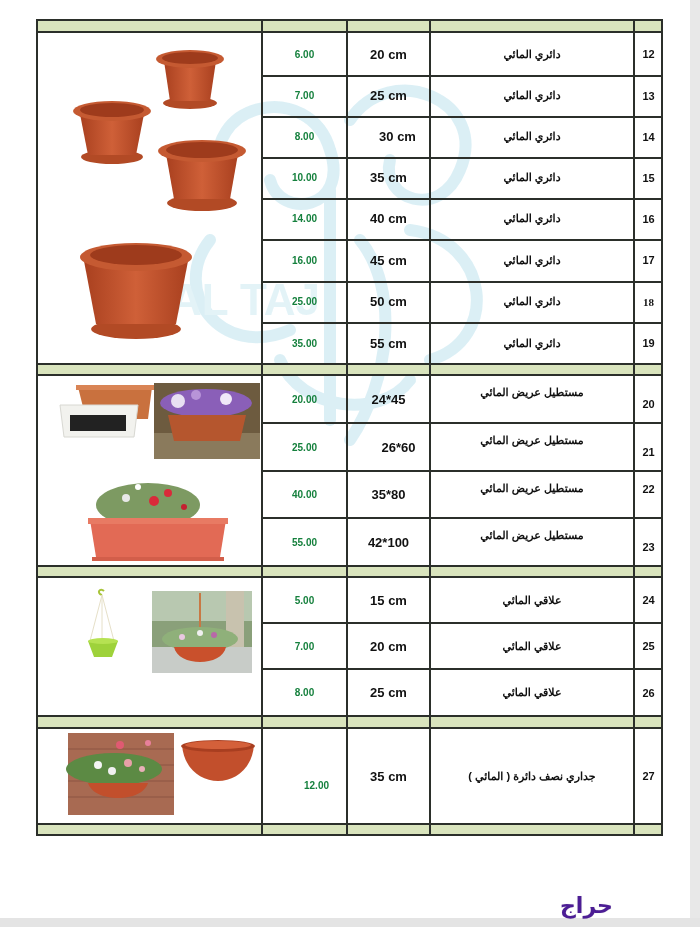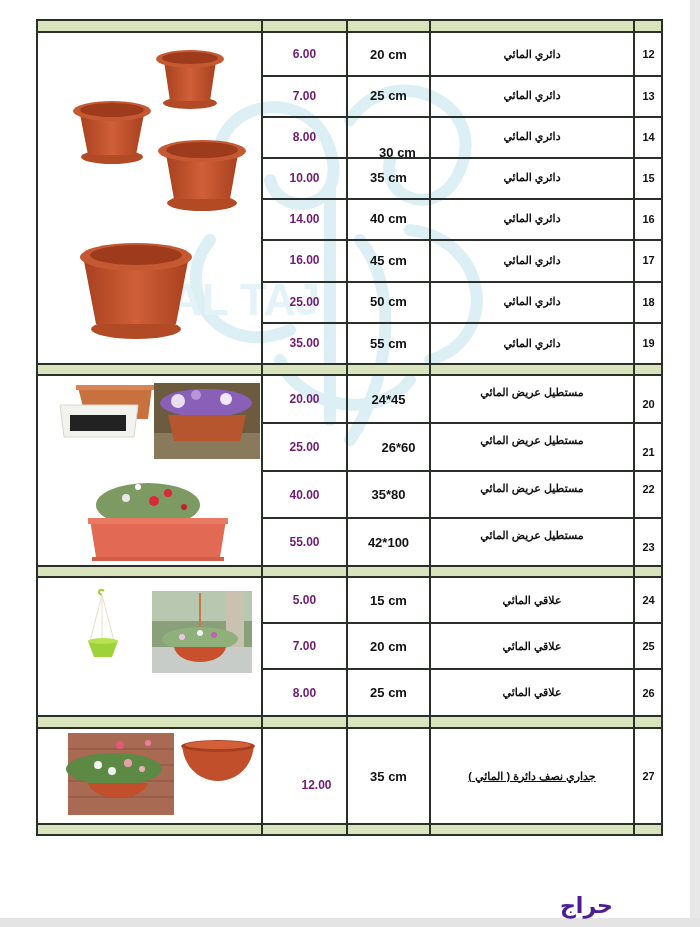--- a/index.html
+++ b/index.html
@@ -22,21 +22,21 @@
 
   .tbl { position: absolute; left: 36px; top: 19px; width: 627px; }
   .hline { position: absolute; left: 0; width: 627px; height: 2px; background: #2b2f2a; }
   .band { position: absolute; left: 0; width: 627px; background: #d9e4bd; }
   .vline { position: absolute; width: 2px; background: #2b2f2a; }
 
   .cell {
     position: absolute; display: flex; align-items: center; justify-content: center;
     box-sizing: border-box; font-size: 12px; color: #111;
   }
-  .price { color: #701a75; font-weight: bold; font-size: 12px; }
+  .price { color: #15803d; font-weight: bold; font-size: 10px; }
   .size  { color: #111; font-weight: bold; font-size: 13px; }
   .name  { color: #111; font-size: 11px; font-weight: bold; direction: rtl; }
   .name.top { align-items: flex-start; padding-top: 10px; }
   .num   { color: #111; font-size: 11px; font-weight: bold; }
   .num.low { align-items: flex-end; padding-bottom: 12px; }
 
   .img { position: absolute; }
 </style>
 </head>
 <body>
@@ -80,21 +80,21 @@
       <div class="cell num" style="left:598px;top:14px;width:29px;height:42px;">12</div>
     </div>
     <div>
       <div class="cell price" style="left:226px;top:56px;width:85px;height:41px;">7.00</div>
       <div class="cell size" style="left:311px;top:56px;width:83px;height:41px;">25 cm</div>
       <div class="cell name" style="left:394px;top:56px;width:204px;height:41px;">دائري المائي</div>
       <div class="cell num" style="left:598px;top:56px;width:29px;height:41px;">13</div>
     </div>
     <div>
       <div class="cell price" style="left:226px;top:97px;width:85px;height:41px;">8.00</div>
-      <div class="cell size" style="left:311px;top:113px;width:101px;height:41px;">30 cm</div>
+      <div class="cell size" style="left:311px;top:97px;width:101px;height:41px;">30 cm</div>
       <div class="cell name" style="left:394px;top:97px;width:204px;height:41px;">دائري المائي</div>
       <div class="cell num" style="left:598px;top:97px;width:29px;height:41px;text-align:center;">14</div>
     </div>
     <div>
       <div class="cell price" style="left:226px;top:138px;width:85px;height:41px;">10.00</div>
       <div class="cell size" style="left:311px;top:138px;width:83px;height:41px;">35 cm</div>
       <div class="cell name" style="left:394px;top:138px;width:204px;height:41px;">دائري المائي</div>
       <div class="cell num" style="left:598px;top:138px;width:29px;height:41px;">15</div>
     </div>
     <div>
@@ -106,21 +106,21 @@
     <div>
       <div class="cell price" style="left:226px;top:220px;width:85px;height:42px;">16.00</div>
       <div class="cell size" style="left:311px;top:220px;width:83px;height:42px;">45 cm</div>
       <div class="cell name" style="left:394px;top:220px;width:204px;height:42px;">دائري المائي</div>
       <div class="cell num" style="left:598px;top:220px;width:29px;height:42px;">17</div>
     </div>
     <div>
       <div class="cell price" style="left:226px;top:262px;width:85px;height:41px;">25.00</div>
       <div class="cell size" style="left:311px;top:262px;width:83px;height:41px;">50 cm</div>
       <div class="cell name" style="left:394px;top:262px;width:204px;height:41px;">دائري المائي</div>
-      <div class="cell num" style="left:598px;top:262px;width:29px;height:41px;">18</div>
+      <div class="cell num" style="left:598px;top:262px;width:29px;height:41px;font-family:Liberation Serif, serif;">18</div>
     </div>
     <div>
       <div class="cell price" style="left:226px;top:303px;width:85px;height:42px;">35.00</div>
       <div class="cell size" style="left:311px;top:303px;width:83px;height:42px;">55 cm</div>
       <div class="cell name" style="left:394px;top:303px;width:204px;height:42px;">دائري المائي</div>
       <div class="cell num" style="left:598px;top:303px;width:29px;height:42px;">19</div>
     </div>
 
     <svg class="img" style="left:30px;top:20px;" width="190" height="320" viewBox="0 0 190 320">
       <defs>
@@ -265,21 +265,21 @@
   </div>
 
   <div class="hline" style="top:696px;"></div>
   <div class="band" style="top:698px;height:10px;"></div>
   <div class="hline" style="top:708px;"></div>
 
   <div>
     <div>
       <div class="cell price" style="left:238px;top:710px;width:85px;height:112px;border-radius:23px;">12.00</div>
       <div class="cell size" style="left:311px;top:710px;width:83px;height:94px;">35 cm</div>
-      <div class="cell name" style="left:394px;top:710px;width:204px;height:94px;text-decoration:underline;">جداري نصف دائرة ( المائي )</div>
+      <div class="cell name" style="left:394px;top:710px;width:204px;height:94px;">جداري نصف دائرة ( المائي )</div>
       <div class="cell num" style="left:598px;top:710px;width:29px;height:94px;">27</div>
     </div>
 
     <svg class="img" style="left:22px;top:712px;" width="200" height="86" viewBox="0 0 200 86">
 
       <rect x="10" y="2" width="106" height="82" fill="#a86a52"></rect>
       <g stroke="#8c5442" stroke-width="1">
         <line x1="10" y1="18" x2="116" y2="18"></line>
           <line x1="10" y1="34" x2="116" y2="34"></line>
         <line x1="10" y1="50" x2="116" y2="50"></line>

